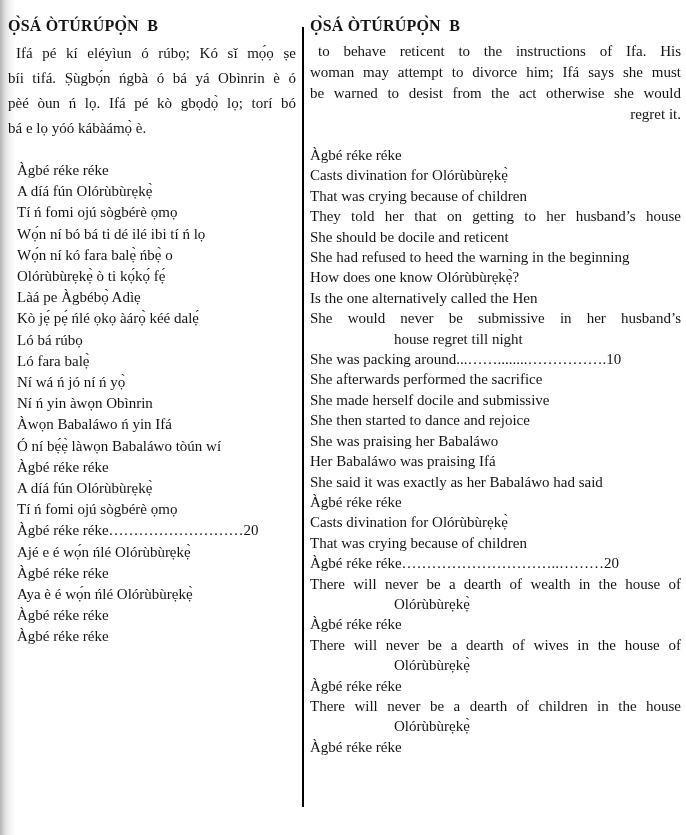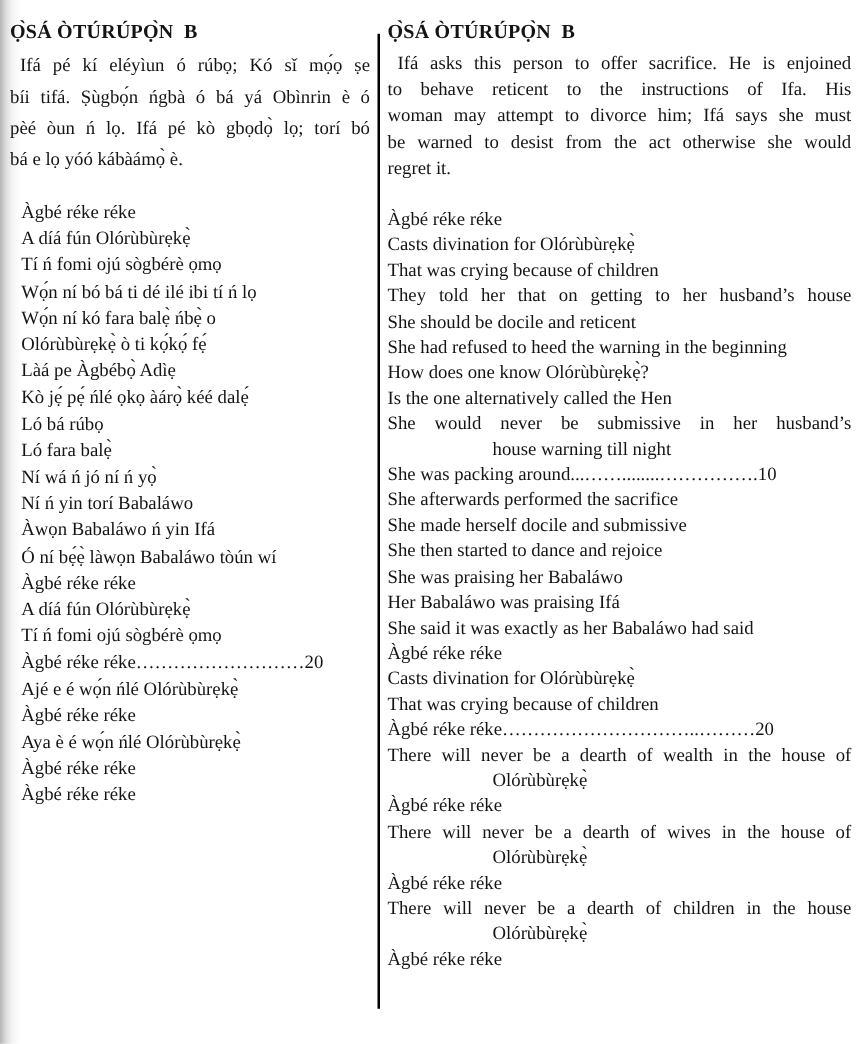--- a/index.html
+++ b/index.html
@@ -19,21 +19,21 @@
   }
   .col{position:absolute;top:16px;}
   .col-left{left:8px;width:288px;}
   .col-right{left:310px;width:371px;}
   .title{
     font-size:16px;font-weight:bold;line-height:20px;white-space:pre-wrap;
     letter-spacing:0.2px;
   }
   .para{margin-top:5px;font-size:15px;}
   .col-left .para .line{line-height:25px;}
-  .col-right .para .line{line-height:21px;}
+  .col-right .para .line{line-height:21px;text-align:right;}
   .para .line:first-child{text-indent:8px;}
   .verse{font-size:15px;}
   .col-left .verse{margin-top:19px;padding-left:9px;}
   .col-left .verse .line{line-height:21.2px;}
   .col-right .verse{margin-top:20px;}
   .col-right .verse .line{line-height:20.4px;}
   .line{white-space:nowrap;overflow:visible;}
   .line.j{
     white-space:normal;
     text-align:justify;
@@ -59,57 +59,56 @@
       <div class="line">A díá fún Olórùbùrẹkẹ̀</div>
       <div class="line">Tí ń fomi ojú sògbérè ọmọ</div>
       <div class="line">Wọ́n ní bó bá ti dé ilé ibi tí ń lọ</div>
       <div class="line">Wọ́n ní kó fara balẹ̀ ńbẹ̀ o</div>
       <div class="line">Olórùbùrẹkẹ̀ ò ti kọ́kọ́ fẹ́</div>
       <div class="line">Làá pe Àgbébọ̀ Adìẹ</div>
       <div class="line">Kò jẹ́ pẹ́ ńlé ọkọ àárọ̀ kéé dalẹ́</div>
       <div class="line">Ló bá rúbọ</div>
       <div class="line">Ló fara balẹ̀</div>
       <div class="line">Ní wá ń jó ní ń yọ̀</div>
-      <div class="line">Ní ń yin torí Babaláwo</div>
+      <div class="line">Ní ń yin àwọn Obìnrin</div>
       <div class="line">Àwọn Babaláwo ń yin Ifá</div>
       <div class="line">Ó ní bẹ́ẹ̀ làwọn Babaláwo tòún wí</div>
       <div class="line">Àgbé réke réke</div>
       <div class="line">A díá fún Olórùbùrẹkẹ̀</div>
       <div class="line">Tí ń fomi ojú sògbérè ọmọ</div>
       <div class="line">Àgbé réke réke………………………20</div>
       <div class="line">Ajé e é wọ́n ńlé Olórùbùrẹkẹ̀</div>
       <div class="line">Àgbé réke réke</div>
       <div class="line">Aya è é wọ́n ńlé Olórùbùrẹkẹ̀</div>
       <div class="line">Àgbé réke réke</div>
       <div class="line">Àgbé réke réke</div>
     </div>
 </div>
 
 <div class="divider" style="background: rgb(0, 0, 0);"></div>
 
 <div class="col col-right">
   <div class="title">Ọ̀SÁ ÒTÚRÚPỌ̀N  B</div>
   <div class="para">
-      <div class="line j">Ifá asks this person to offer sacrifice. He is enjoined</div>
       <div class="line j">to behave reticent to the instructions of Ifa.  His</div>
       <div class="line j">woman may attempt to divorce him; Ifá says she must</div>
       <div class="line j">be warned to desist from the act otherwise she would</div>
       <div class="line">regret it.</div>
     </div>
   <div class="verse">
       <div class="line">Àgbé réke réke</div>
       <div class="line">Casts divination for Olórùbùrẹkẹ̀</div>
       <div class="line">That was crying because of children</div>
       <div class="line j">They told her that on getting to her husband’s house</div>
       <div class="line">She should be docile and reticent</div>
       <div class="line">She had refused to heed the warning in the beginning</div>
       <div class="line">How does one know Olórùbùrẹkẹ̀?</div>
       <div class="line">Is the one alternatively called the Hen</div>
       <div class="line j">She would never be submissive in her husband’s</div>
-      <div class="line cont">house warning till night</div>
+      <div class="line cont">house regret till night</div>
       <div class="line">She was packing around...……........…………….10</div>
       <div class="line">She afterwards performed the sacrifice</div>
       <div class="line">She made herself docile and submissive</div>
       <div class="line">She then started to dance and rejoice</div>
       <div class="line">She was praising her Babaláwo</div>
       <div class="line">Her Babaláwo was praising Ifá</div>
       <div class="line">She said it was exactly as her Babaláwo had said</div>
       <div class="line">Àgbé réke réke</div>
       <div class="line">Casts divination for Olórùbùrẹkẹ̀</div>
       <div class="line">That was crying because of children</div>

